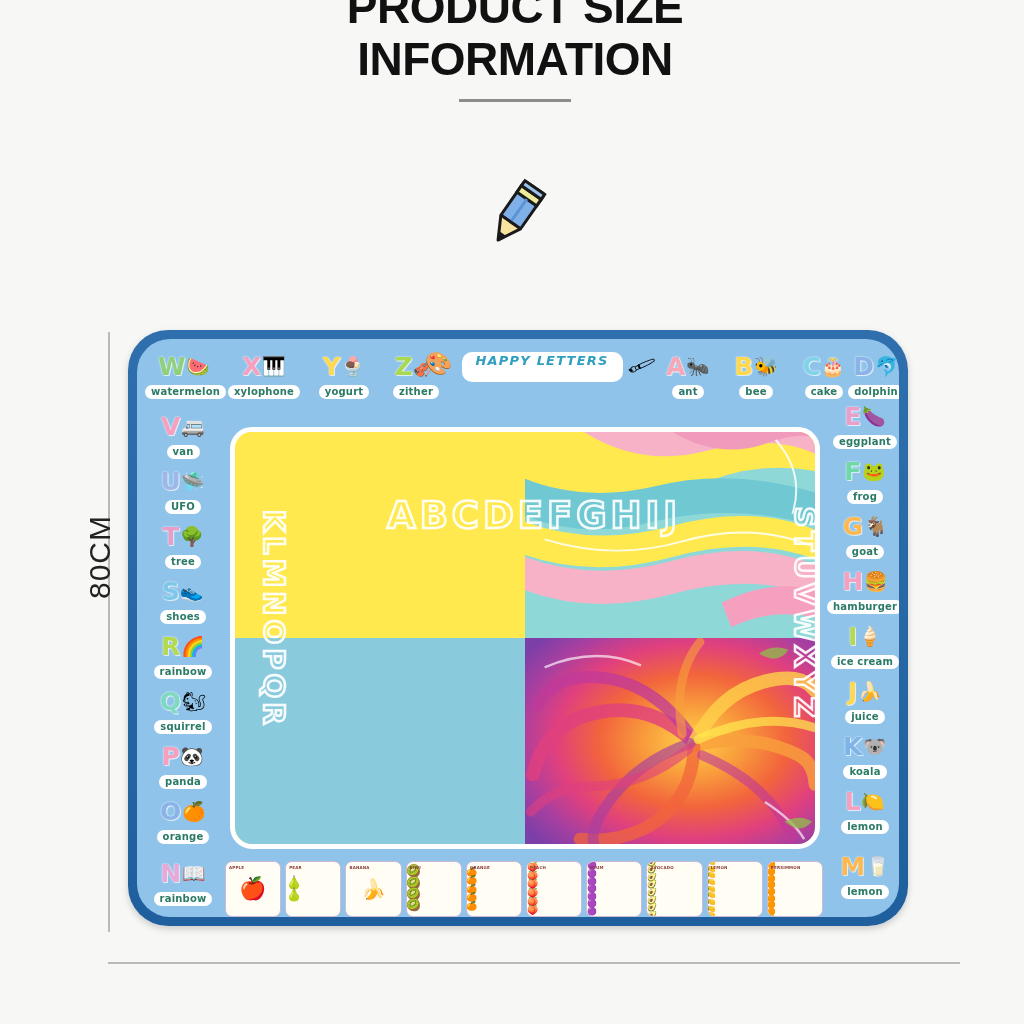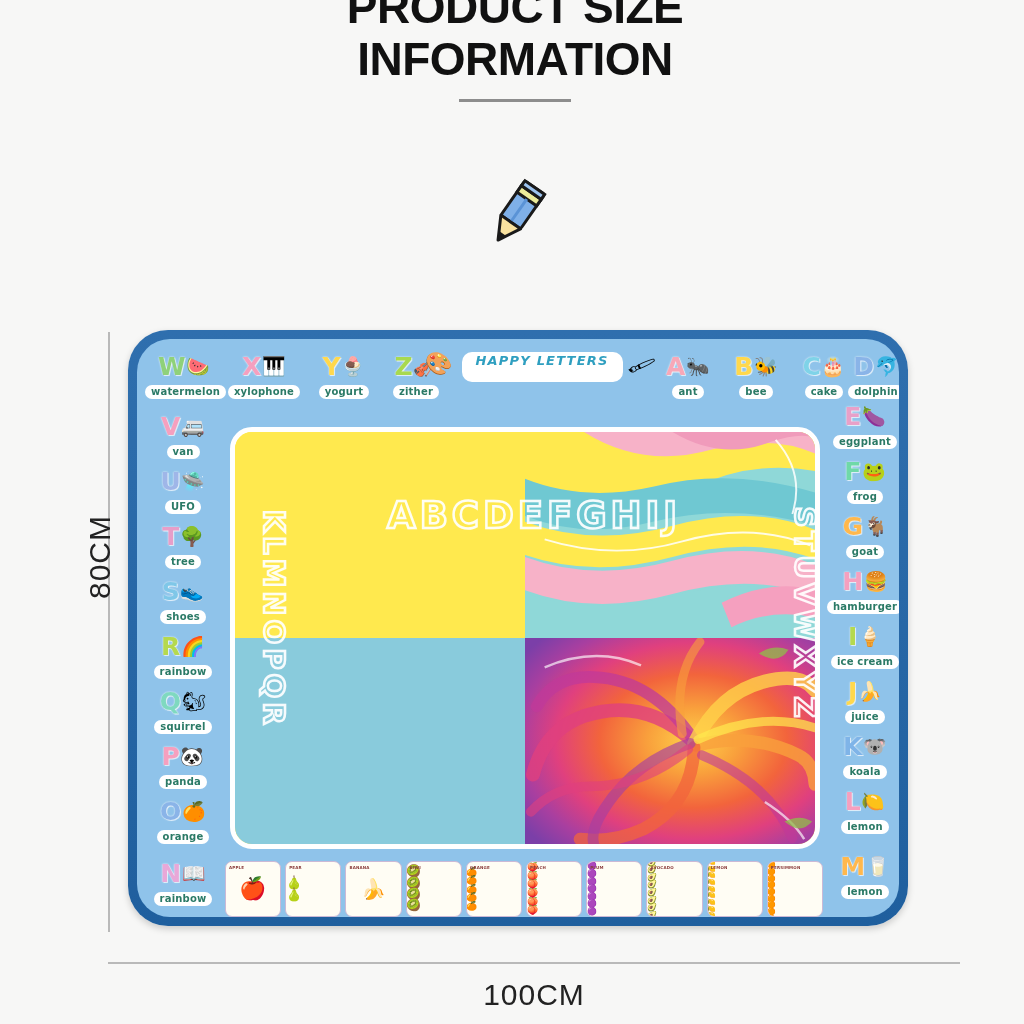--- a/index.html
+++ b/index.html
@@ -197,21 +197,20 @@
         <line x1="45" y1="28" x2="45" y2="56" stroke="#5a93d6" stroke-width="3"></line>
         <path d="M33 56 L45 78 L57 56 Z" fill="#fae3a0" stroke="#1a1a1a" stroke-width="3" stroke-linejoin="round"></path>
         <path d="M41 70 L45 78 L49 70 Z" fill="#1a1a1a"></path>
       </g>
     </svg>
   </div>
 
   <div class="guide" id="guide-v"></div>
   <div class="guide" id="guide-h"></div>
   <div id="label-80">80CM</div>
-  <div id="label-100">100CM</div>
 
   <div id="mat">
     <div id="mat-inner">
 
       <div class="cell top-cell" style="left:8px;">
         <div class="glyphrow">
             <span class="bigletter" style="color:#8fd17a">W</span>
             <span class="pic">🍉</span>
           </div>
         <span class="word">watermelon</span>

